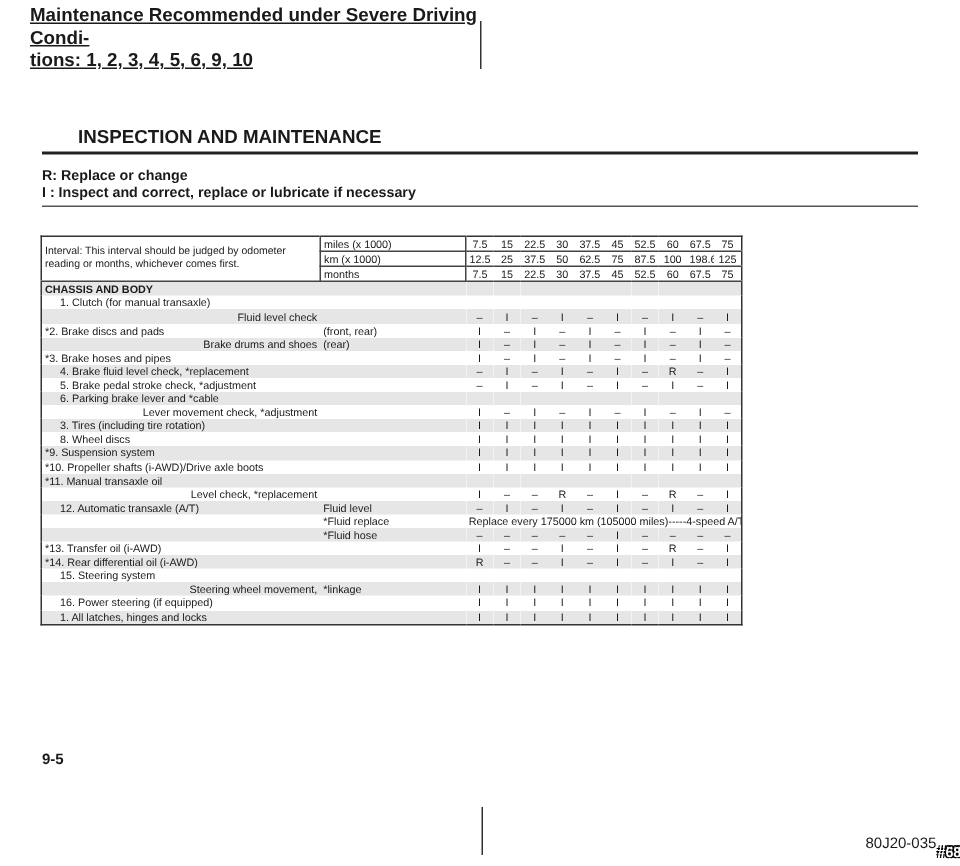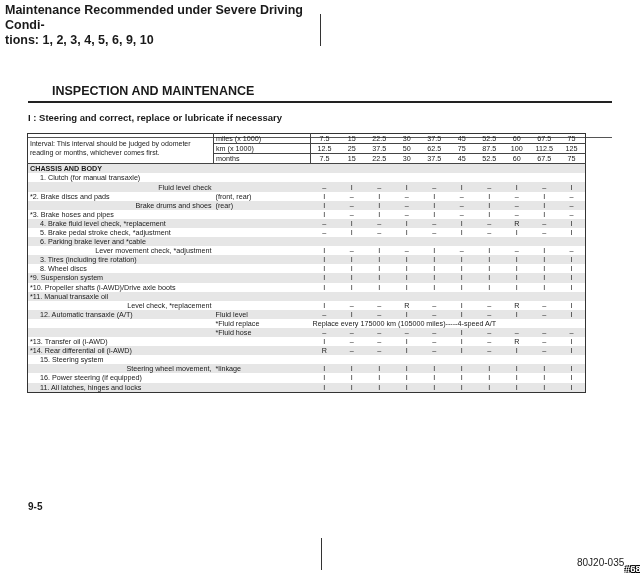--- a/index.html
+++ b/index.html
@@ -1,23 +1,23 @@
 <!DOCTYPE html>
 <html><head>
 <meta charset="utf-8">
 <style>
   html, body { margin: 0; padding: 0; background: #ffffff; }
   body { width: 640px; height: 577px; position: relative; overflow: hidden; font-family: "Liberation Sans", sans-serif; color: #1a1a1a; }
-  .title-top { position: absolute; left: 5px; top: 3px; font-weight: bold; font-size: 12.5px; line-height: 15px; width: 320px; }
+  .title-top { position: absolute; left: 20px; top: 3px; font-weight: bold; font-size: 12.5px; line-height: 15px; width: 320px; text-decoration: underline; }
   .vline { position: absolute; width: 1px; background: #333; }
   .section-title { position: absolute; left: 28px; top: 84px; font-weight: bold; font-size: 12.5px; margin-left: 24px; }
   .rule { position: absolute; left: 28px; height: 2px; background: #222; }
   .legend { position: absolute; left: 28px; top: 112px; font-size: 9.5px; font-weight: bold; line-height: 11px; }
   .rule-thin { position: absolute; left: 28px; height: 1px; background: #555; }
-  table.sched { position: absolute; left: 27px; top: 133px; width: 559px; border-collapse: collapse; font-size: 7.2px; line-height: 9px; border: 1.5px solid #333; table-layout: fixed; }
+  table.sched { position: absolute; left: 27px; top: 157px; width: 468px; border-collapse: collapse; font-size: 7.2px; line-height: 9px; border: 1.5px solid #333; table-layout: fixed; }
   table.sched td { padding: 0 2px; height: 9.1px; white-space: nowrap; overflow: hidden; }
   .hdr td { border-bottom: 1px solid #444; }
   .hdr td.intv { white-space: normal; border-right: 1px solid #444; font-size: 7px; line-height: 8.5px; vertical-align: middle; }
   .hdr td.unit { border-right: 1px solid #444; }
   td.num { text-align: center; }
   tr.shade td { background: #e6e6e6; }
   tr.section td { font-weight: bold; }
   .ind1 { padding-left: 12px !important; }
   .ind2 { padding-left: 22px !important; text-align: right; }
   td.span { text-align: left; }
@@ -31,21 +31,22 @@
 <div class="title-top">
   <div>Maintenance Recommended under Severe Driving Condi-</div>
   <div>tions: 1, 2, 3, 4, 5, 6, 9, 10</div>
 </div>
 <div class="vline" style="left:320px; top:14px; height:32px;"></div>
 
 <div class="section-title">INSPECTION AND MAINTENANCE</div>
 <div class="rule" style="top:101px; width:584px;"></div>
 
 <div class="legend">
-  <div>I : Steering and correct, replace or lubricate if necessary</div>
+  <div>R: Replace or change</div>
+  <div>I : Inspect and correct, replace or lubricate if necessary</div>
 </div>
 <div class="rule-thin" style="top:137px; width:584px;"></div>
 
 <table class="sched">
   <colgroup>
     <col style="width:186px">
       <col style="width:97px">
     <col>
       <col>
       <col>
@@ -75,21 +76,21 @@
       <tr class="hdr">
         <td class="unit">km (x 1000)</td>
         <td class="num">12.5</td>
         <td class="num">25</td>
         <td class="num">37.5</td>
         <td class="num">50</td>
         <td class="num">62.5</td>
         <td class="num">75</td>
         <td class="num">87.5</td>
         <td class="num">100</td>
-        <td class="num">112.5</td>
+        <td class="num">198.6</td>
         <td class="num">125</td>
       </tr>
       <tr class="hdr">
         <td class="unit">months</td>
         <td class="num">7.5</td>
         <td class="num">15</td>
         <td class="num">22.5</td>
         <td class="num">30</td>
         <td class="num">37.5</td>
         <td class="num">45</td>
@@ -419,21 +420,21 @@
         <td class="num">I</td>
         <td class="num">I</td>
         <td class="num">I</td>
         <td class="num">I</td>
         <td class="num">I</td>
         <td class="num">I</td>
         <td class="num">I</td>
         <td class="num">I</td>
       </tr>
       <tr class="shade">
-        <td class="ind1">11. All latches, hinges and locks</td>
+        <td class="ind1">1. All latches, hinges and locks</td>
         <td></td>
         <td class="num">I</td>
         <td class="num">I</td>
         <td class="num">I</td>
         <td class="num">I</td>
         <td class="num">I</td>
         <td class="num">I</td>
         <td class="num">I</td>
         <td class="num">I</td>
         <td class="num">I</td>

